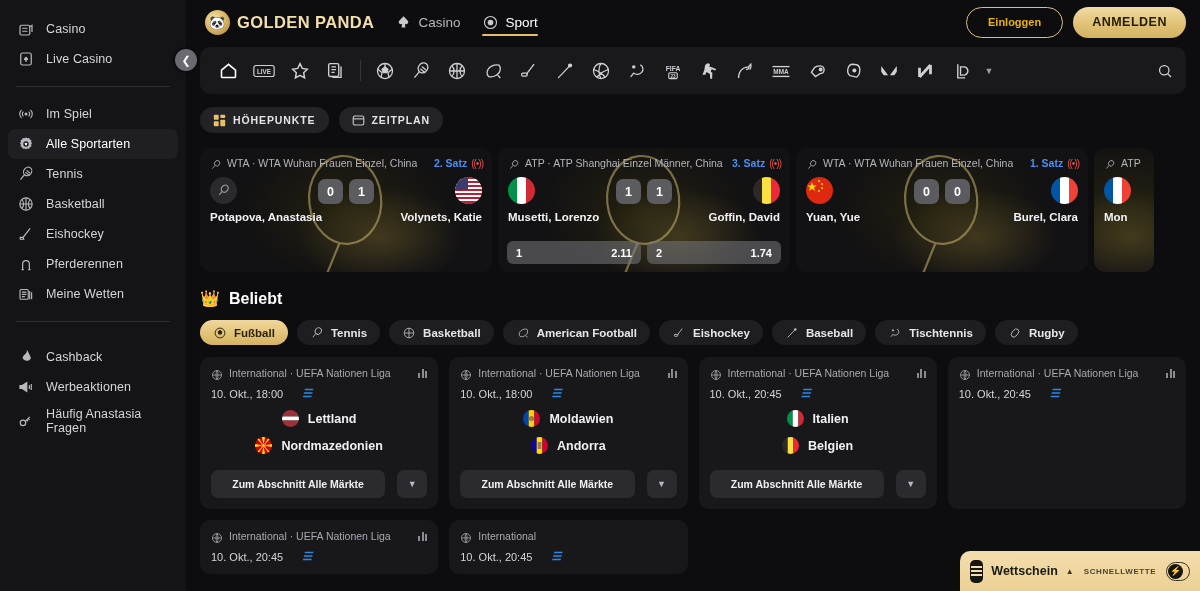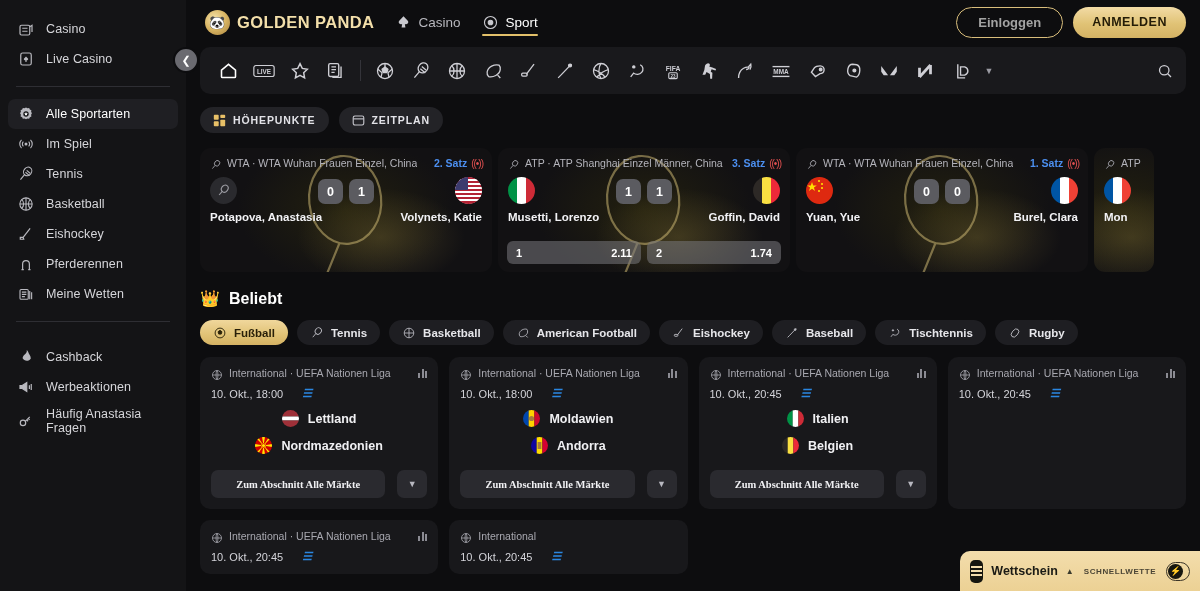--- a/index.html
+++ b/index.html
@@ -64,22 +64,22 @@
   .topnav-item.sel::after {
     content: ""; position: absolute; left: 0; right: 0; bottom: 8px; height: 2px;
     background: #e2c06a; border-radius: 2px;
   }
   .topnav-ico { width: 17px; height: 17px; color: #c9c9cf; display: flex; align-items: center; justify-content: center; }
   .topnav-ico svg { width: 17px; height: 17px; }
 
   .auth { position: absolute; right: 14px; top: 0; height: 44px; display: flex; align-items: center; gap: 10px; }
   .btn-login {
     height: 31px; padding: 0 21px; border-radius: 16px;
-    border: 1px solid #d9be7c; background: transparent; color: #a3a3a3;
-    font-size: 13px; font-weight: bold; display: flex; align-items: center; cursor: pointer; text-align: center;
+    border: 1px solid #d9be7c; background: transparent; color: #eab308;
+    font-size: 11px; font-weight: bold; display: flex; align-items: center; cursor: pointer; text-align: center;
   }
   .btn-register {
     height: 31px; padding: 0 19px; border-radius: 16px; border: none;
     background: linear-gradient(180deg,#f2dba5 0%,#e0c275 55%,#d4b264 100%);
     color: #241c07; font-size: 12.5px; font-weight: bold; letter-spacing: .5px;
     display: flex; align-items: center; cursor: pointer;
   }
 
   
   .sportstrip {
@@ -183,21 +183,21 @@
   .mc-top .globe svg { width: 12px; height: 12px; }
   .mc-league { font-size: 10.5px; color: #a8a8b0; }
   .mc-bars { margin-left: auto; color: #8b8b93; display: flex; align-items: flex-end; gap: 1.5px; height: 10px; }
   .mc-bars i { width: 2px; background: #8b8b93; display: block; }
   .mc-date { display: flex; align-items: center; gap: 19px; margin-top: 8px; }
   .mc-date .d { font-size: 11px; color: #d4d4da; }
   .mc-date .stream { color: #2a86e0; font-size: 11px; font-weight: bold; font-style: italic; letter-spacing: -2px; }
   .mc-team { display: flex; align-items: center; gap: 9px; margin-top: 10px; justify-content: center; }
   .mc-team .fl { width: 17px; height: 17px; border-radius: 50%; overflow: hidden; flex: 0 0 17px; }
   .mc-team .tn { font-size: 12.5px; font-weight: bold; color: #f0f0f3; }
-  .mc-foot { display: flex; gap: 12px; margin-top: 16px; font-family: Liberation Serif, serif; }
+  .mc-foot { display: flex; gap: 12px; margin-top: 16px; }
   .mc-all {
     flex: 1; height: 28px; background: #2a2a2f; border-radius: 7px;
     display: flex; align-items: center; justify-content: center;
     font-size: 10.5px; font-weight: bold; color: #f0f0f3; cursor: pointer;
   }
   .mc-caret {
     width: 30px; height: 28px; background: #2a2a2f; border-radius: 7px;
     display: flex; align-items: center; justify-content: center;
     color: #b8b8c0; font-size: 9px; cursor: pointer;
   }
@@ -255,40 +255,40 @@
         <svg viewBox="0 0 24 24" fill="none" stroke="currentColor" stroke-width="1.6">
           <rect x="5" y="4" width="14" height="16" rx="2.5"></rect>
           <path d="M12 8.5l2.6 2.9c.9 1-.1 2.5-1.4 2.2l-.4-.1.3 2h-2.2l.3-2-.4.1c-1.3.3-2.3-1.2-1.4-2.2z" fill="currentColor" stroke="none"></path>
         </svg>
       </span>
       <span class="lbl">Live Casino</span>
     </div>
 
     <div class="side-div"></div>
 
+    <div class="side-item">
+      <span class="side-ico">
+        <svg viewBox="0 0 24 24" fill="none" stroke="currentColor" stroke-width="1.5">
+          <circle cx="12" cy="12" r="2" fill="currentColor" stroke="none"></circle>
+          <path d="M8.5 8.8a4.5 4.5 0 000 6.4M15.5 8.8a4.5 4.5 0 010 6.4"></path>
+          <path d="M6 6.4a8 8 0 000 11.2M18 6.4a8 8 0 010 11.2"></path>
+        </svg>
+      </span>
+      <span class="lbl">Im Spiel</span>
+    </div>
+
     <div class="side-item active">
       <span class="side-ico">
         <svg viewBox="0 0 24 24" fill="currentColor">
           <path d="M12 3.2l2 1.1 2.2-.4.9 2.1 2.1.9-.4 2.2 1.1 2-1.1 2 .4 2.2-2.1.9-.9 2.1-2.2-.4-2 1.1-2-1.1-2.2.4-.9-2.1-2.1-.9.4-2.2-1.1-2 1.1-2-.4-2.2 2.1-.9.9-2.1 2.2.4z"></path>
           <circle cx="12" cy="12" r="3.6" fill="#141416"></circle>
           <path d="M12 9.4l.7 1.6 1.8.2-1.3 1.2.35 1.75L12 13.3l-1.55.85.35-1.75L9.5 11.2l1.8-.2z" fill="#ffffff"></path>
         </svg>
       </span>
       <span class="lbl">Alle Sportarten</span>
-    </div>
-
-    <div class="side-item">
-      <span class="side-ico">
-        <svg viewBox="0 0 24 24" fill="none" stroke="currentColor" stroke-width="1.5">
-          <circle cx="12" cy="12" r="2" fill="currentColor" stroke="none"></circle>
-          <path d="M8.5 8.8a4.5 4.5 0 000 6.4M15.5 8.8a4.5 4.5 0 010 6.4"></path>
-          <path d="M6 6.4a8 8 0 000 11.2M18 6.4a8 8 0 010 11.2"></path>
-        </svg>
-      </span>
-      <span class="lbl">Im Spiel</span>
     </div>
 
     <div class="side-item">
       <span class="side-ico">
         <svg viewBox="0 0 24 24" fill="none" stroke="currentColor" stroke-width="1.5">
           <ellipse cx="14.2" cy="8.6" rx="5.2" ry="6" transform="rotate(38 14.2 8.6)"></ellipse>
           <path d="M10.3 12.6L4.6 19.4M11.3 9.6l5.4 4.6M12.9 7.2l4.5 3.8"></path>
         </svg>
       </span>
       <span class="lbl">Tennis</span>

